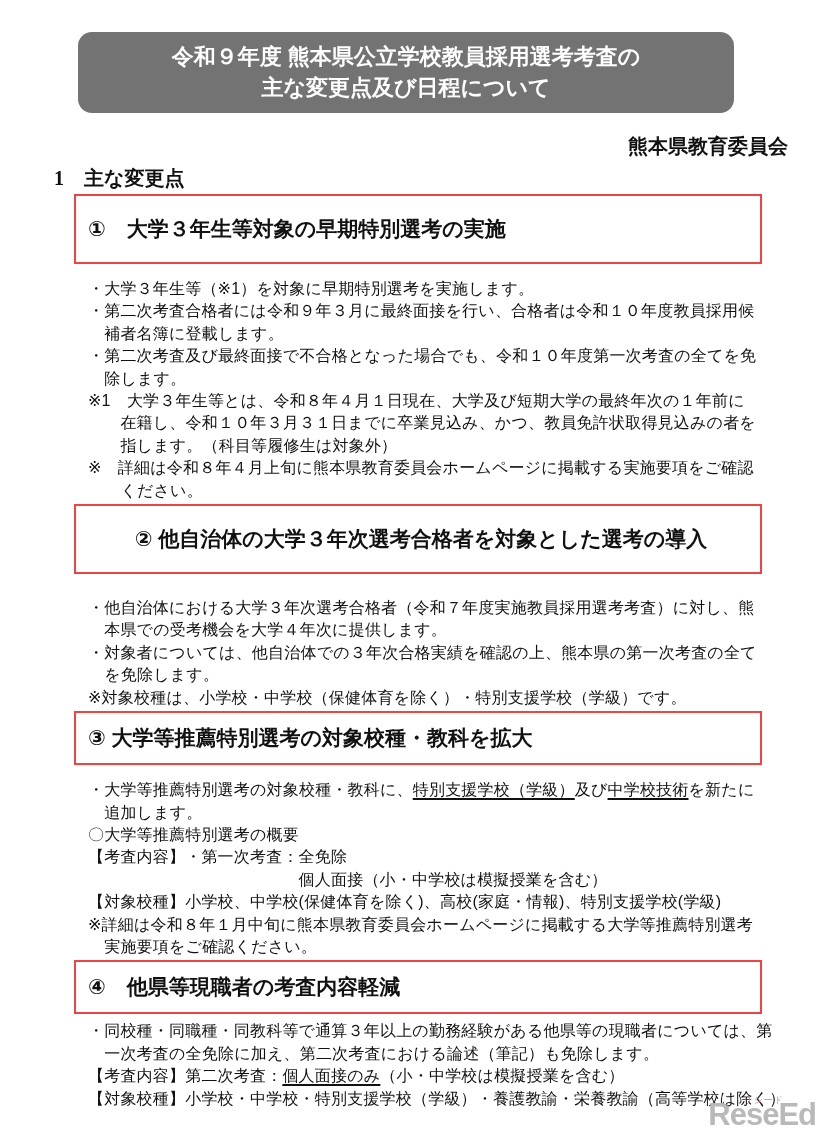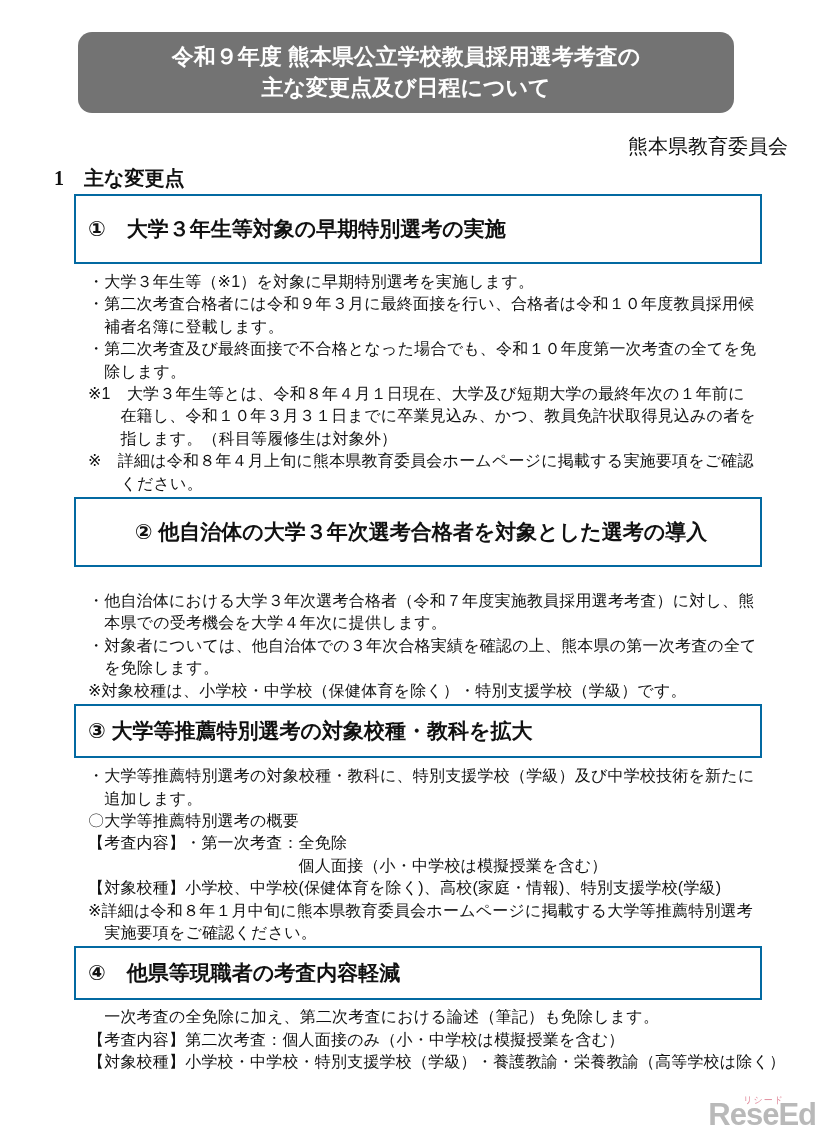--- a/index.html
+++ b/index.html
@@ -11,41 +11,41 @@
   .title-box{
     margin:32px 92px 0 78px;
     background:#737373;color:#ffffff;
     border-radius:14px;
     text-align:center;
     padding:9px 4px 10px 4px;
   }
   .title-line{font-size:22px;font-weight:bold;line-height:31px;white-space:pre;}
   .author{
     margin-top:20px;padding-right:38px;
-    text-align:right;font-size:20px;font-weight:normal;
+    text-align:right;font-size:20px;font-weight:bold;
   }
   .heading1{
     margin:5px 0 0 54px;
     font-size:20px;font-weight:bold;white-space:pre;font-family:Liberation Serif, serif;
   }
   .box{
     margin-left:74px;margin-right:64px;
-    border:2px solid #0369a1;
+    border:2px solid #ef4444;
     background:#ffffff;
   }
   .box.tall{margin-top:2px;padding:19px 6px 19px 12px;}
   .box.short{padding:11px 20px 11px 12px;}
   .box-label{font-size:21px;font-weight:bold;white-space:pre;}
   .text-block{margin-left:88px;margin-right:40px;}
   .text-block .line{
     font-size:16px;line-height:22.4px;white-space:pre;
     letter-spacing:0.2px;
   }
-  .u{text-underline-offset:3px;text-decoration-thickness:1.5px;}
-  .mt9{margin-top:7px;}
+  .u{text-decoration:underline;text-underline-offset:3px;text-decoration-thickness:1.5px;}
+  .mt9{margin-top:14px;}
   .mt10{margin-top:10px;text-align:center;}
   .mt7{margin-top:23px;}
   .mt6{margin-top:6px;}
   .mt2{margin-top:2px;}
   .watermark{
     position:absolute;right:8px;bottom:2px;height:46px;width:130px;
   }
   .wm-logo{
     position:absolute;right:2px;bottom:4px;
     font-size:31px;font-weight:bold;letter-spacing:-1px;
@@ -106,20 +106,21 @@
     <div class="line">　　　　　　　　　　　　　個人面接（小・中学校は模擬授業を含む）</div>
     <div class="line">【対象校種】小学校、中学校(保健体育を除く)、高校(家庭・情報)、特別支援学校(学級)</div>
     <div class="line">※詳細は令和８年１月中旬に熊本県教育委員会ホームページに掲載する大学等推薦特別選考</div>
     <div class="line">　実施要項をご確認ください。</div>
   </div>
 
 <div class="box short mt2">
   <div class="box-label">④　他県等現職者の考査内容軽減</div>
 </div>
 <div class="text-block mt6">
+    <div class="line">・同校種・同職種・同教科等で通算３年以上の勤務経験がある他県等の現職者については、第</div>
     <div class="line">　一次考査の全免除に加え、第二次考査における論述（筆記）も免除します。</div>
     <div class="line"><span>【考査内容】第二次考査：</span><span class="u">個人面接のみ</span><span>（小・中学校は模擬授業を含む）</span></div>
     <div class="line">【対象校種】小学校・中学校・特別支援学校（学級）・養護教諭・栄養教諭（高等学校は除く）</div>
   </div>
 
 <div class="watermark">
   <span class="wm-ruby">リシード</span>
   <span class="wm-logo">ReseEd</span>
 </div>
 

